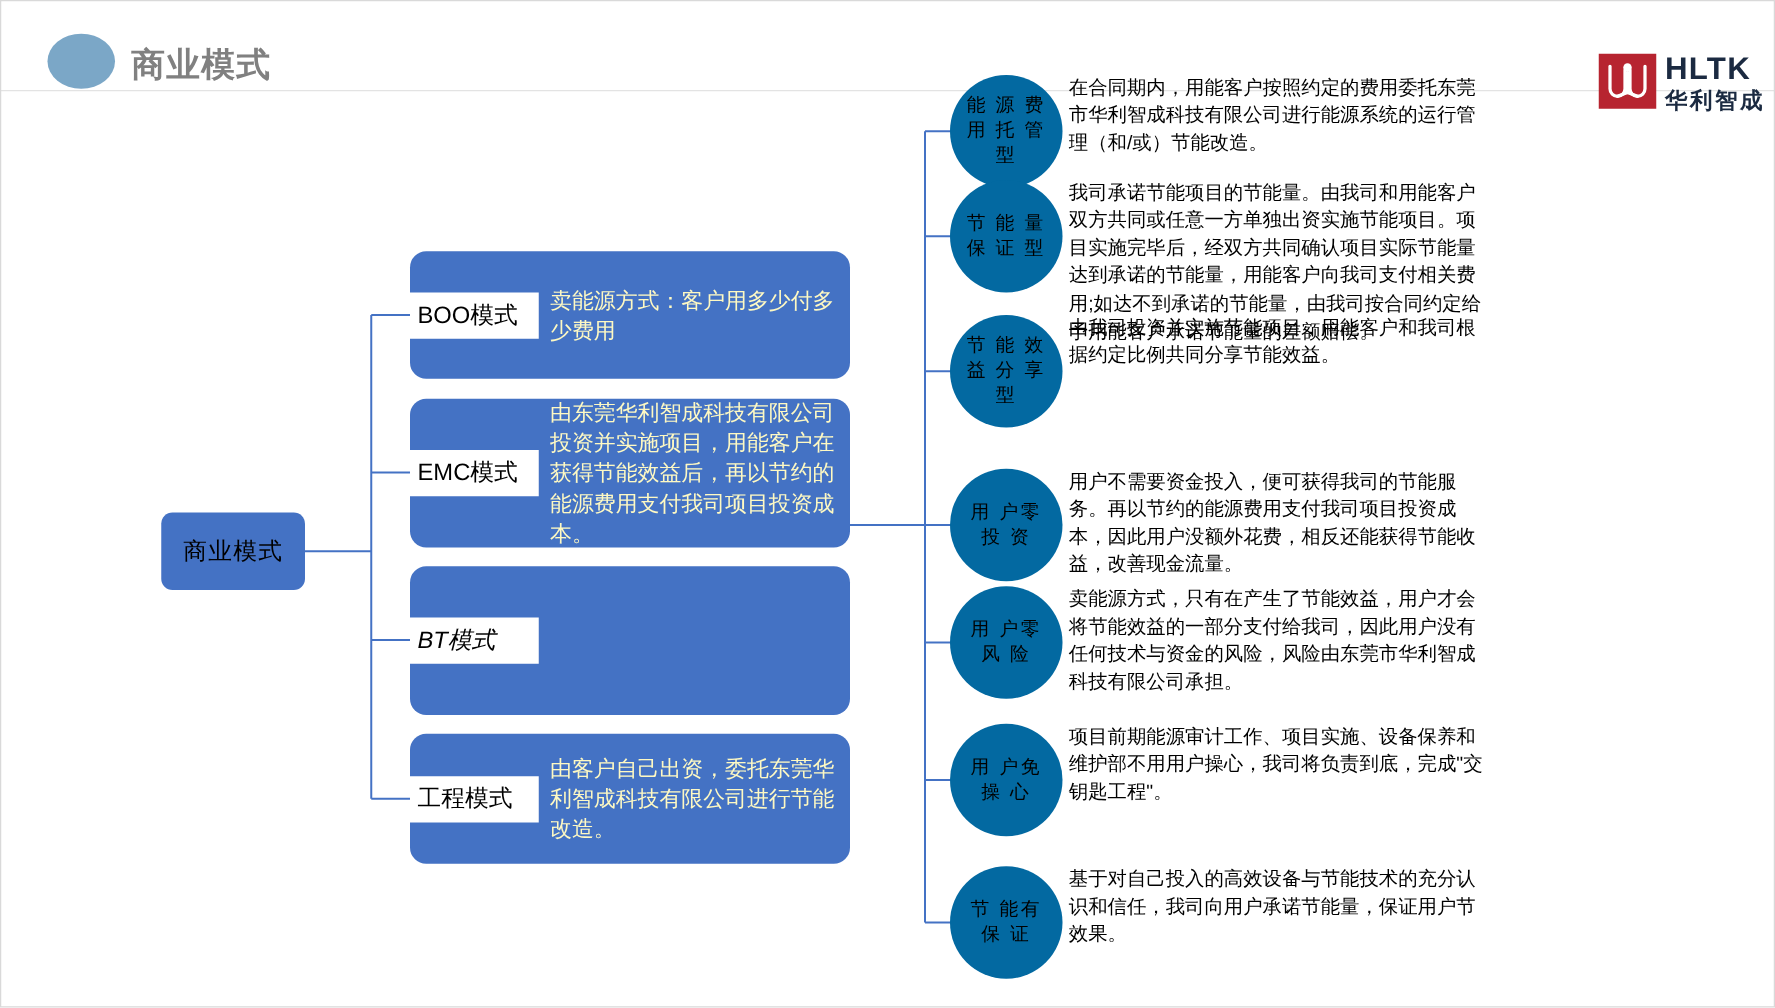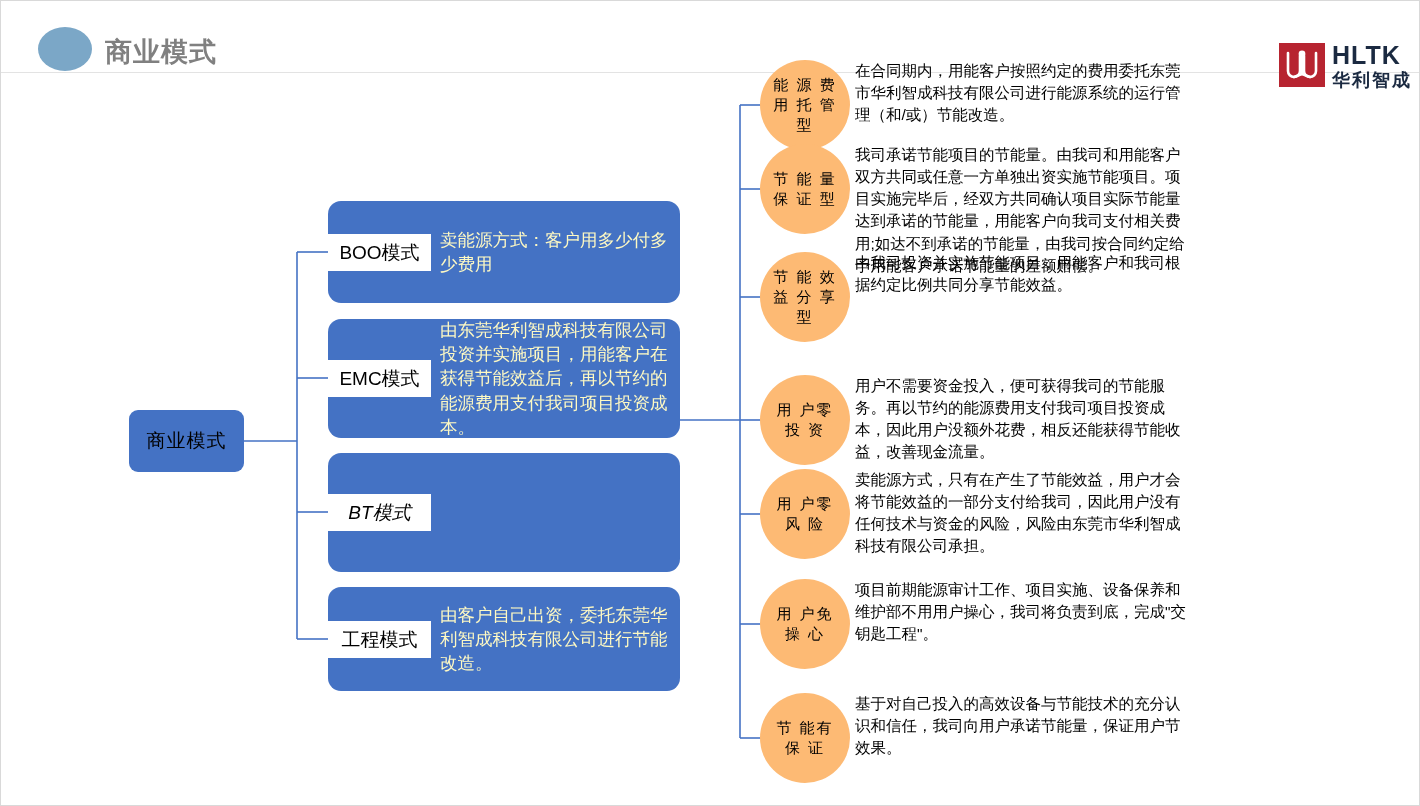--- a/index.html
+++ b/index.html
@@ -63,21 +63,21 @@
 
   
   .mode-box{
     position:absolute;background:#4472c4;border-radius:13px;
     display:flex;align-items:center;
   }
   .mode-label{
     background:#ffffff;color:#000;
     font-size:19px;line-height:1;
     padding:9px 6px;
-    text-align:center;
+    text-align:left;
     white-space:nowrap;
     flex:0 0 auto;
     box-sizing:border-box;
   }
   .mode-desc{
     color:#fef9c3;font-size:17.5px;line-height:1.38;
     margin-left:9px;margin-right:10px;
     flex:1 1 auto;
     letter-spacing:0px;
   }
@@ -90,21 +90,21 @@
   #box-bt    {left:328px;top:381px;width:352px;height:119px;}
   #box-bt   .mode-label{width:103px;font-style:italic;}
   #box-gc    {left:328px;top:515px;width:352px;height:104px;}
   #box-gc   .mode-label{width:103px;}
 
   
   .feature{position:absolute;left:760px;}
   .feature-bubble{
     position:absolute;left:0;top:0;
     width:90px;height:90px;border-radius:50%;
-    background:#fdba74;
+    background:#0369a1;
     display:flex;align-items:center;justify-content:center;
     text-align:center;
     color:#000;font-size:15px;line-height:1.35;letter-spacing:2px;
     box-sizing:border-box;padding:0 6px;
   }
   .feature-text{
     position:absolute;left:95px;top:0;width:340px;
     color:#000;font-size:15.5px;line-height:1.43;
     letter-spacing:0px;
   }

